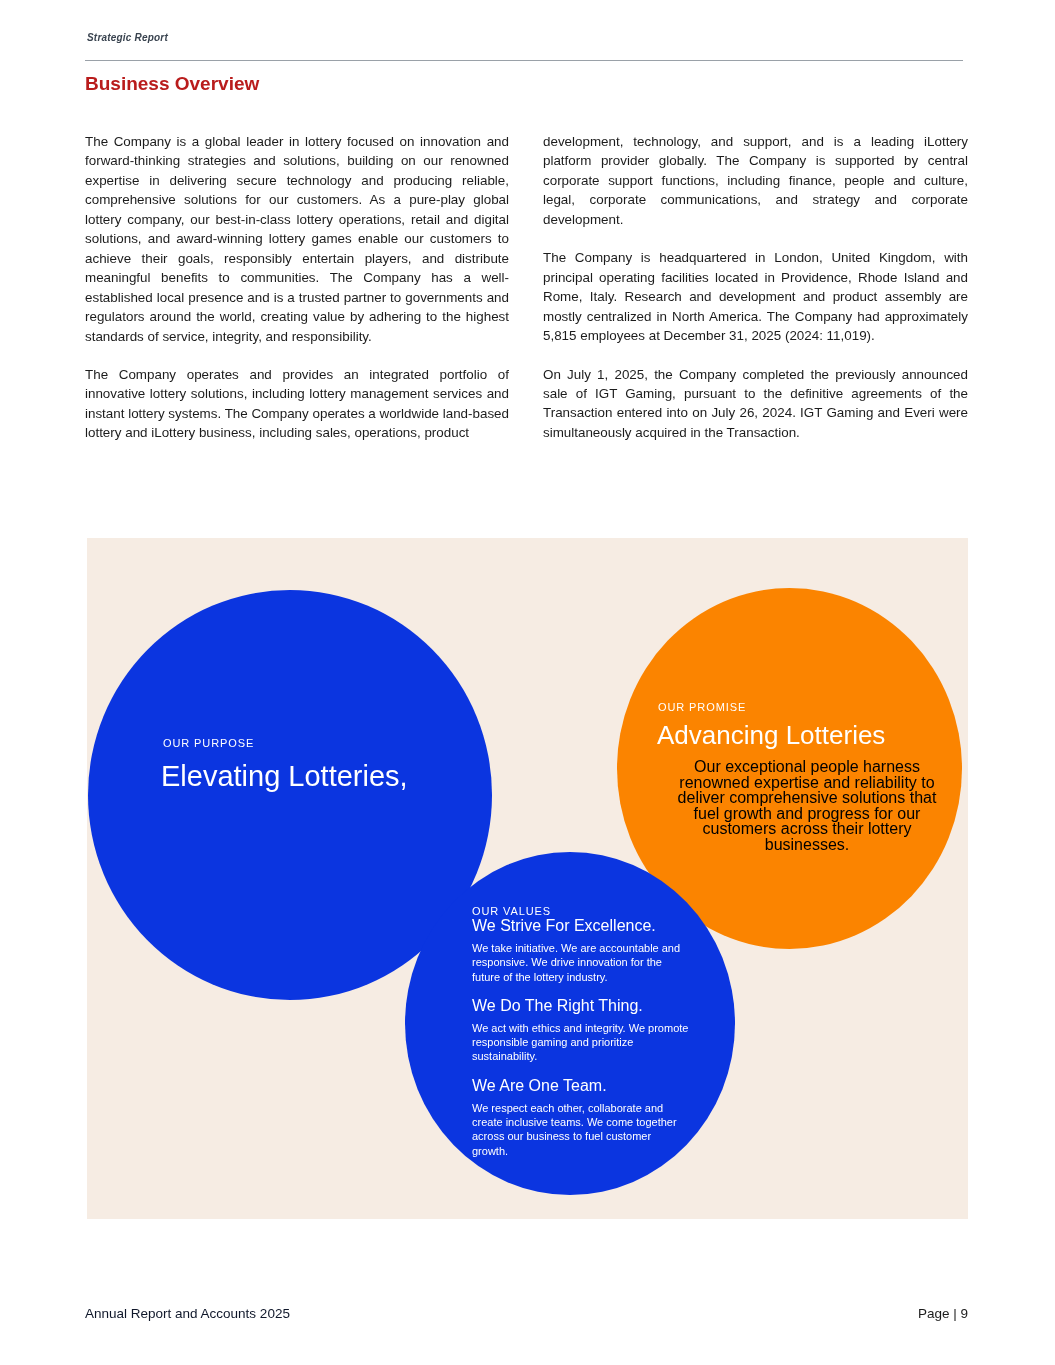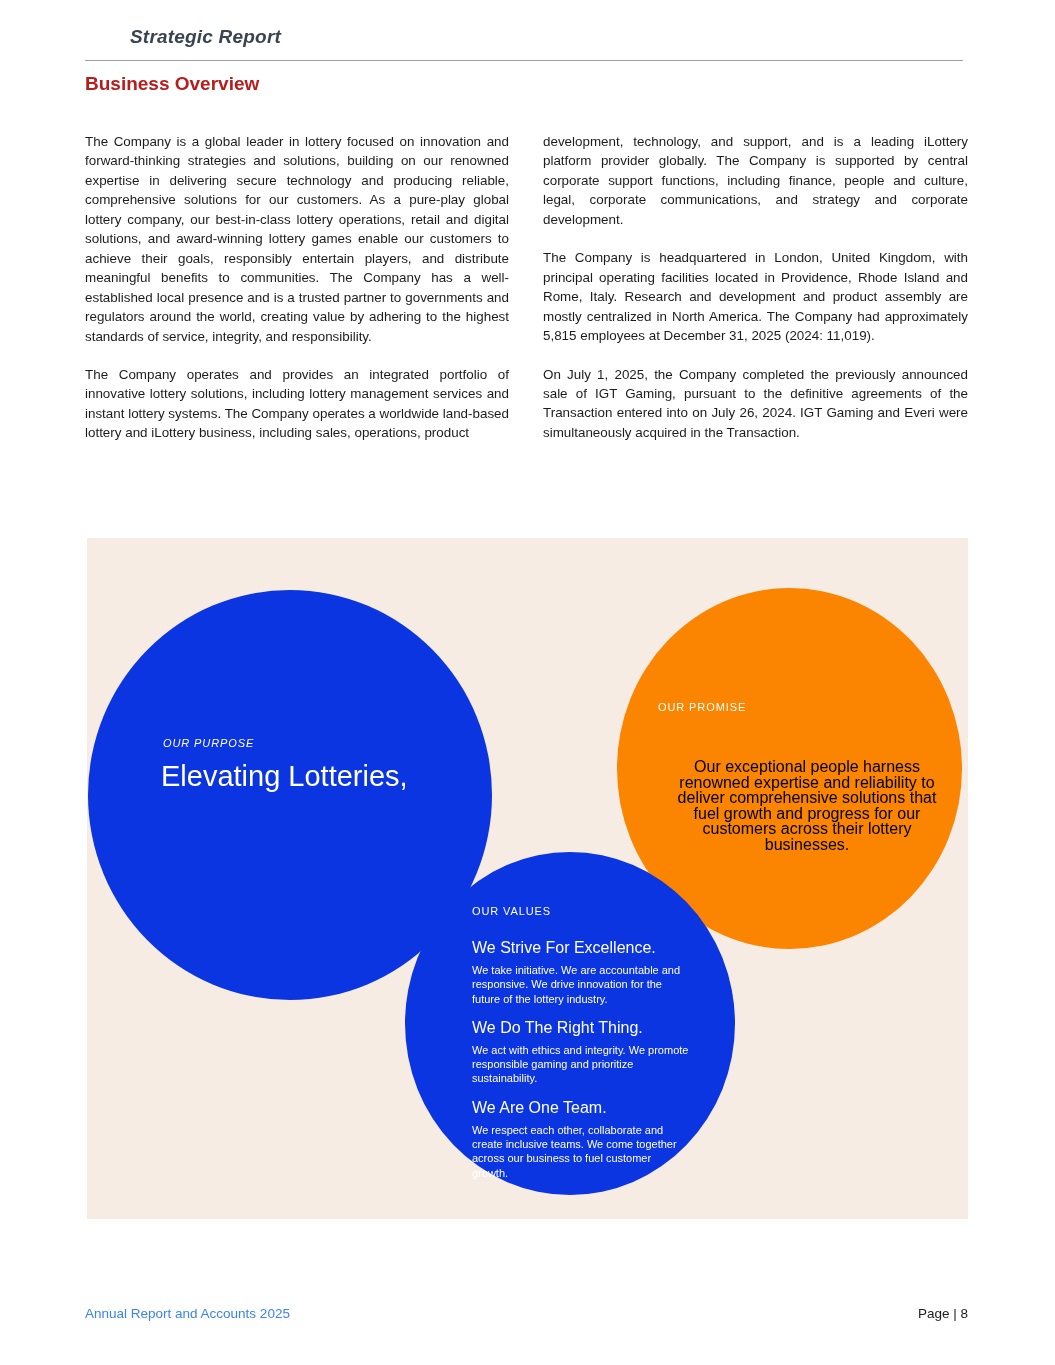--- a/index.html
+++ b/index.html
@@ -1,51 +1,51 @@
 <!DOCTYPE html>
 <html><head>
 <meta charset="utf-8">
 <style>
   html,body{margin:0;padding:0;background:#ffffff;}
   .page{position:relative;width:1055px;height:1365px;background:#ffffff;
         font-family:"Liberation Sans",sans-serif;overflow:hidden;}
 
-  .eyebrow{position:absolute;left:87px;top:26px;font-size:19px;font-weight:700;
-           font-style:italic;color:#3a4450;letter-spacing:.2px;margin-left:43px;}
+  .eyebrow{position:absolute;left:87px;top:32px;font-size:10px;font-weight:700;
+           font-style:italic;color:#3a4450;letter-spacing:.2px;}
   .rule{position:absolute;left:85px;top:60px;width:878px;height:0;
         border-top:1.6px solid #9aa1a8;}
   .h1{position:absolute;left:85px;top:73px;font-size:19px;font-weight:700;color:#b91c1c;}
 
   .col{position:absolute;top:124px;font-size:13.4px;line-height:19.45px;color:#1c1c1c;
        text-align:justify;}
   .col p{margin:8px 0 19px 0;}
   .col-left{left:85px;width:424px;}
   .col-right{left:543px;width:425px;}
 
   .panel{position:absolute;left:87px;top:538px;width:881px;height:681px;background:#f6ece3;}
   .circle{position:absolute;border-radius:50%;}
   .c-purpose{left:1px;top:52px;width:404px;height:410px;background:#0b35e0;}
   .c-promise{left:530px;top:50px;width:345px;height:361px;background:#fb8400;text-align:center;}
   .c-values{left:318px;top:314px;width:330px;height:343px;background:#0b35e0;}
 
   .lbl{font-size:11px;letter-spacing:.9px;color:#ffffff;font-weight:400;}
-  .purpose-label{position:absolute;left:75px;top:147px;font-style:italic;}
+  .purpose-label{position:absolute;left:75px;top:147px;}
   .purpose-title{position:absolute;left:73px;top:166px;font-size:29px;line-height:40px;
                  color:#ffffff;font-weight:400;}
   .promise-label{position:absolute;left:41px;top:113px;}
   .promise-title{position:absolute;left:40px;top:132px;font-size:26px;color:#ffffff;
                  font-weight:400;}
   .promise-body{position:absolute;left:40px;top:171px;width:284px;font-size:16px;
                 line-height:15.6px;color:#000000;margin-left:8px;}
   .values-content{position:absolute;left:67px;top:53px;width:218px;color:#ffffff;}
-  .v-label{margin-bottom:22px;}
+  .v-label{margin-bottom:0;}
   .v-title{font-size:16px;font-weight:500;margin:0 0 6px 0;}
   .v-body{font-size:11px;line-height:14.3px;margin:0 0 13px 0;font-weight:400;}
 
-  .footer-left{position:absolute;left:85px;top:1306px;font-size:13.5px;color:#3b82f6;}
+  .footer-left{position:absolute;left:85px;top:1306px;font-size:13.5px;color:#0f172a;}
   .footer-right{position:absolute;right:87px;top:1306px;font-size:13.5px;color:#1c1c1c;}
 </style>
 </head>
 <body>
 
 <div class="page">
 
   <div class="eyebrow">Strategic Report</div>
   <div class="rule"></div>
   <div class="h1">Business Overview</div>
@@ -65,20 +65,21 @@
 
     <div class="circle c-purpose">
       <div class="lbl purpose-label">OUR PURPOSE</div>
       <div class="purpose-title">
         <div>Elevating Lotteries,</div>
       </div>
     </div>
 
     <div class="circle c-promise">
       <div class="lbl promise-label">OUR PROMISE</div>
+      <div class="promise-title">Advancing Lotteries</div>
       <div class="promise-body">Our exceptional people harness renowned expertise and reliability to deliver comprehensive solutions that fuel growth and progress for our customers across their lottery businesses.</div>
     </div>
 
     <div class="circle c-values">
       <div class="values-content">
         <div class="lbl v-label">OUR VALUES</div>
 
         <div>
           <div class="v-title">We Strive For Excellence.</div>
           <div class="v-body">We take initiative. We are accountable and responsive. We drive innovation for the future of the lottery industry.</div>
@@ -92,15 +93,15 @@
         <div>
           <div class="v-title">We Are One Team.</div>
           <div class="v-body">We respect each other, collaborate and create inclusive teams. We come together across our business to fuel customer growth.</div>
         </div>
       </div>
     </div>
 
   </div>
 
   <div class="footer-left">Annual Report and Accounts 2025</div>
-  <div class="footer-right">Page | 8</div>
+  <div class="footer-right">Page | 9</div>
 
 </div>
 
 </body></html>

